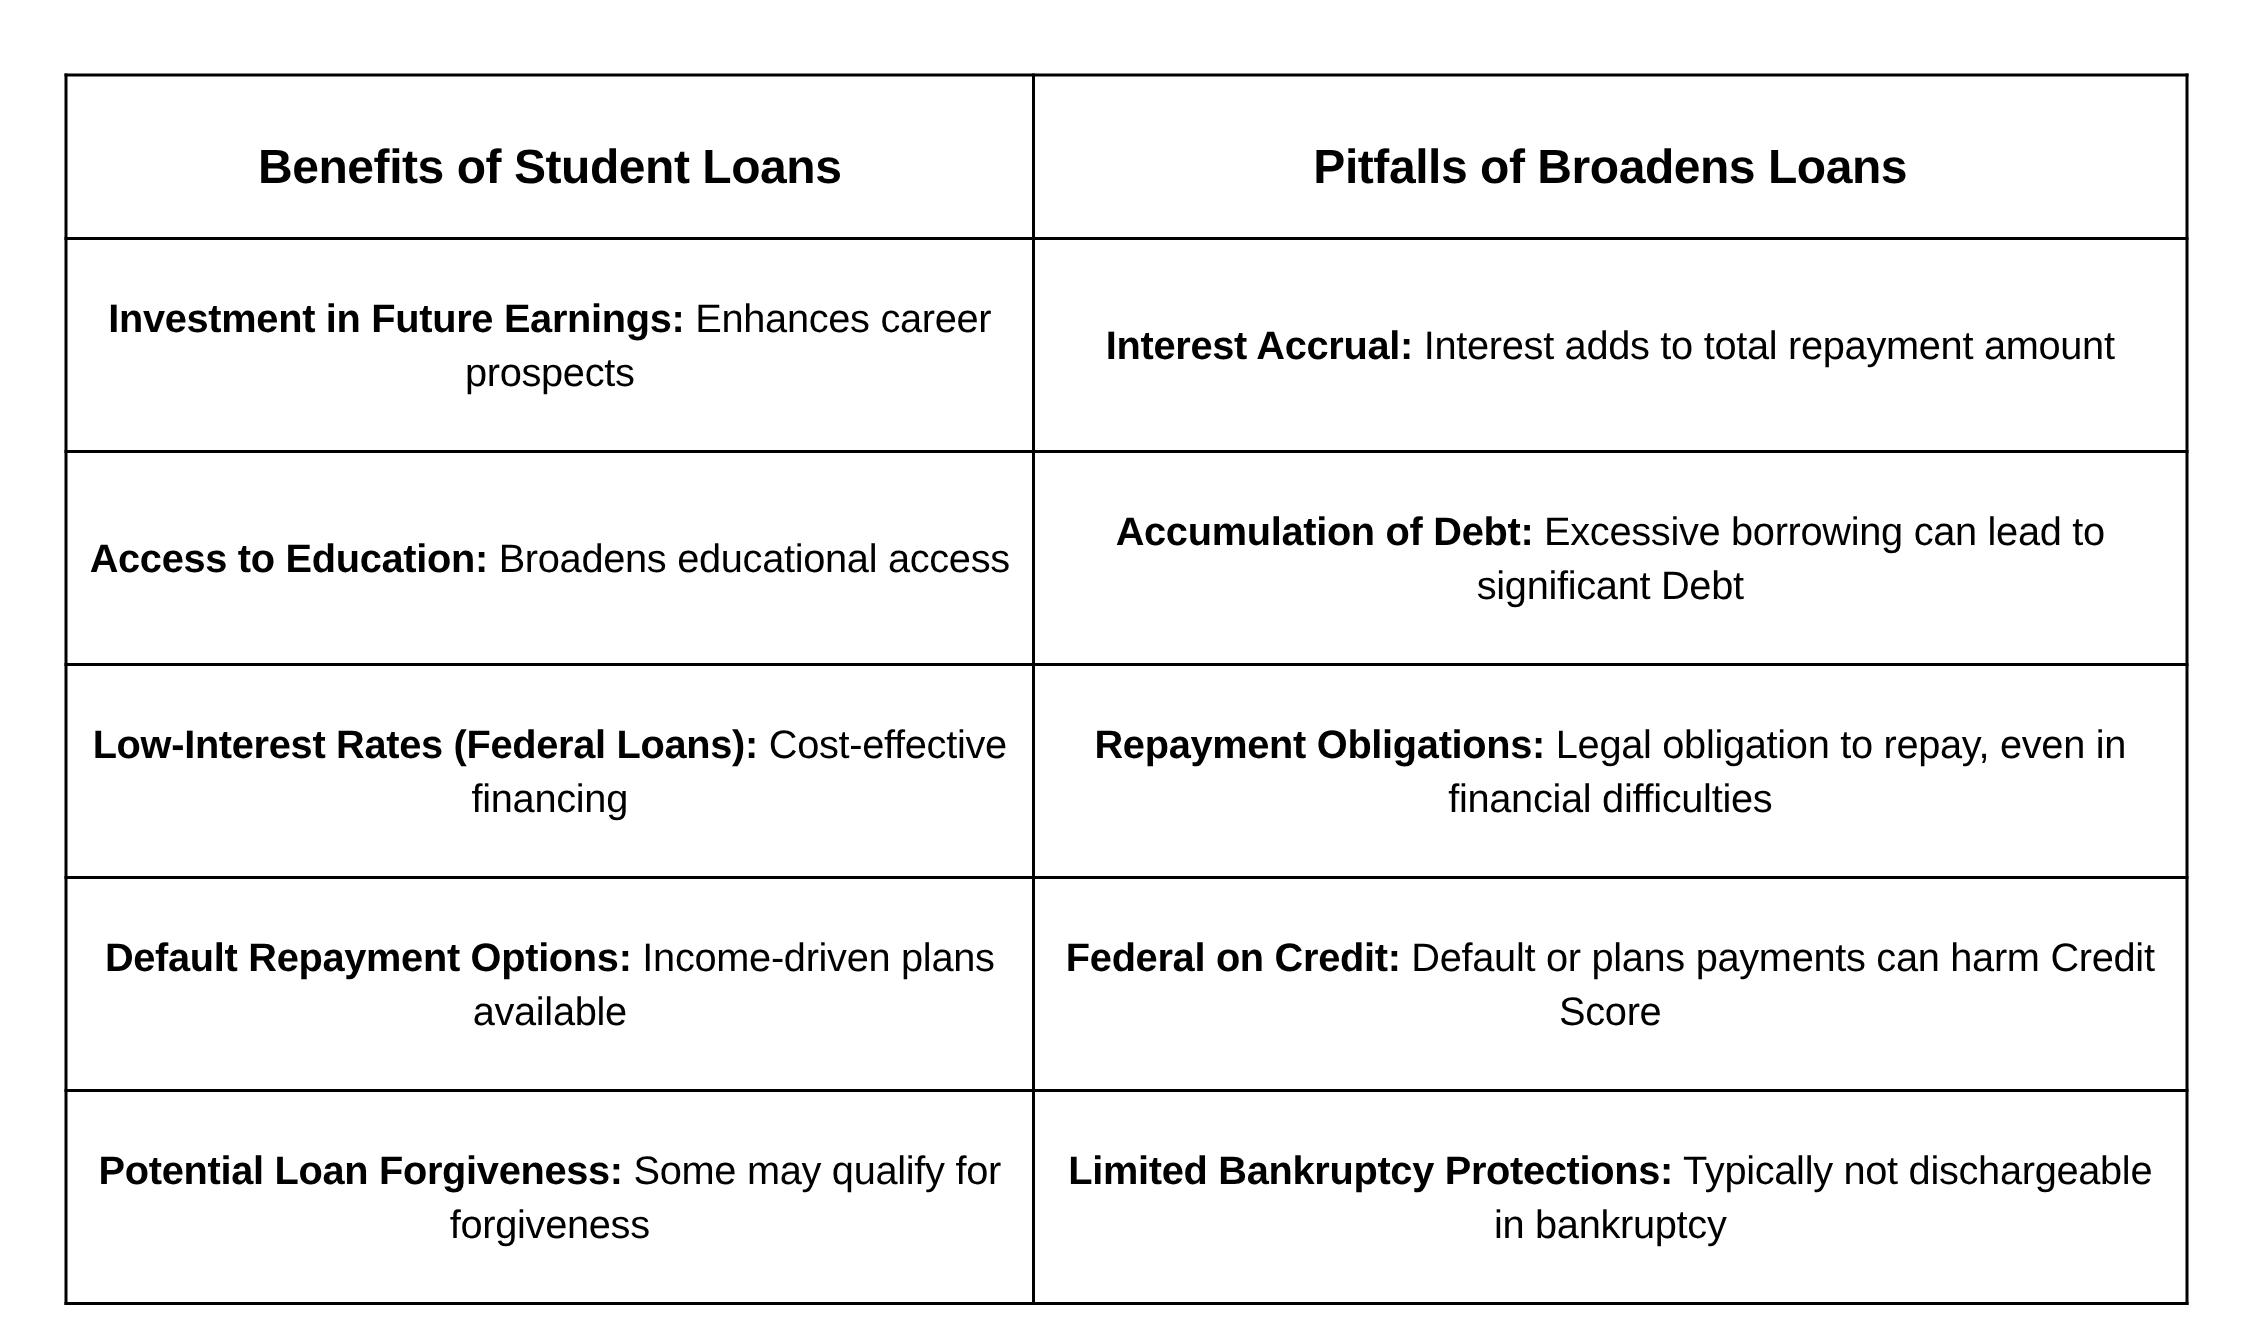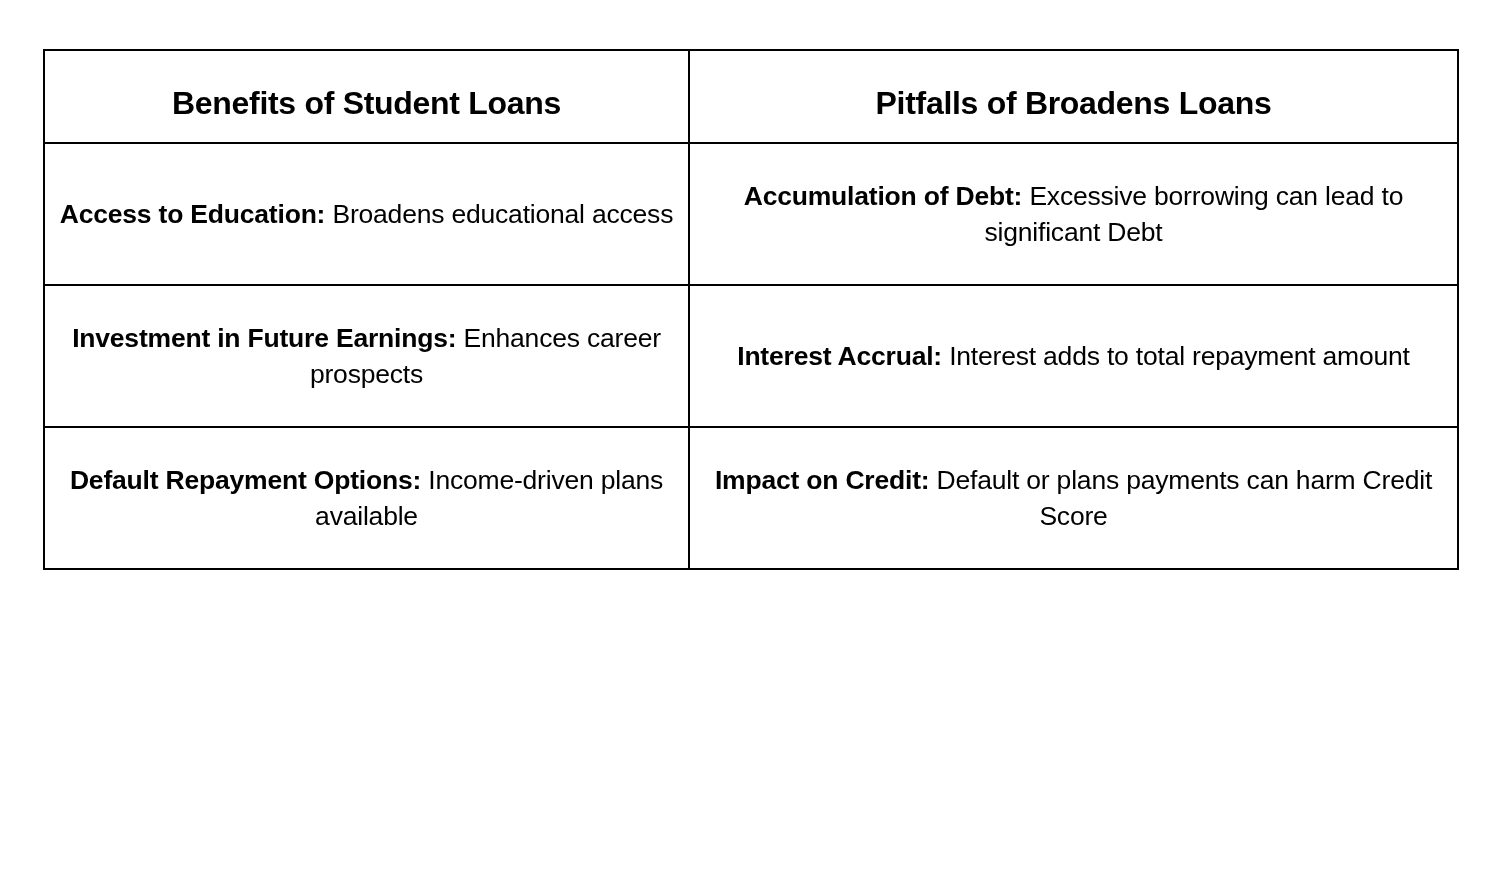--- a/index.html
+++ b/index.html
@@ -7,45 +7,53 @@
     table.cmp {
       position: absolute; left: 43px; top: 49px;
       width: 1414px; border-collapse: collapse; table-layout: fixed;
     }
     table.cmp col.c1 { width: 645px; }
     table.cmp col.c2 { width: 769px; }
     table.cmp th, table.cmp td {
       border: 2px solid #000; text-align: center; vertical-align: middle;
       padding: 0 14px; box-sizing: border-box;
     }
-    table.cmp th { height: 93px; font-size: 32px; font-weight: bold; padding-top: 14px; letter-spacing: -0.3px; }
+    table.cmp th { height: 109px; font-size: 32px; font-weight: bold; padding-top: 14px; letter-spacing: -0.3px; }
     table.cmp td { height: 142px; font-size: 26.5px; line-height: 36px; letter-spacing: -0.2px; }
     .term { font-weight: bold; }
   </style>
 </head>
 <body>
 
 <table class="cmp">
   <colgroup>
       <col class="c1">
       <col class="c2">
     </colgroup>
   <thead>
     <tr>
       <th>Benefits of Student Loans</th>
       <th>Pitfalls of Broadens Loans</th>
     </tr>
   </thead>
   <tbody>
     <tr>
+      <td><span class="term">Investment in Future Earnings:</span> <span>Enhances career prospects</span></td>
+      <td><span class="term">Interest Accrual:</span> <span>Interest adds to total repayment amount</span></td>
+    </tr>
+    <tr>
       <td><span class="term">Access to Education:</span> <span>Broadens educational access</span></td>
       <td><span class="term">Accumulation of Debt:</span> <span>Excessive borrowing can lead to significant Debt</span></td>
     </tr>
     <tr>
-      <td><span class="term">Investment in Future Earnings:</span> <span>Enhances career prospects</span></td>
-      <td><span class="term">Interest Accrual:</span> <span>Interest adds to total repayment amount</span></td>
+      <td><span class="term">Low-Interest Rates (Federal Loans):</span> <span>Cost-effective financing</span></td>
+      <td><span class="term">Repayment Obligations:</span> <span>Legal obligation to repay, even in financial difficulties</span></td>
     </tr>
     <tr>
       <td><span class="term">Default Repayment Options:</span> <span>Income-driven plans available</span></td>
-      <td><span class="term">Impact on Credit:</span> <span>Default or plans payments can harm Credit Score</span></td>
+      <td><span class="term">Federal on Credit:</span> <span>Default or plans payments can harm Credit Score</span></td>
+    </tr>
+    <tr>
+      <td><span class="term">Potential Loan Forgiveness:</span> <span>Some may qualify for forgiveness</span></td>
+      <td><span class="term">Limited Bankruptcy Protections:</span> <span>Typically not dischargeable in bankruptcy</span></td>
     </tr>
   </tbody>
 </table>
 
 </body></html>

